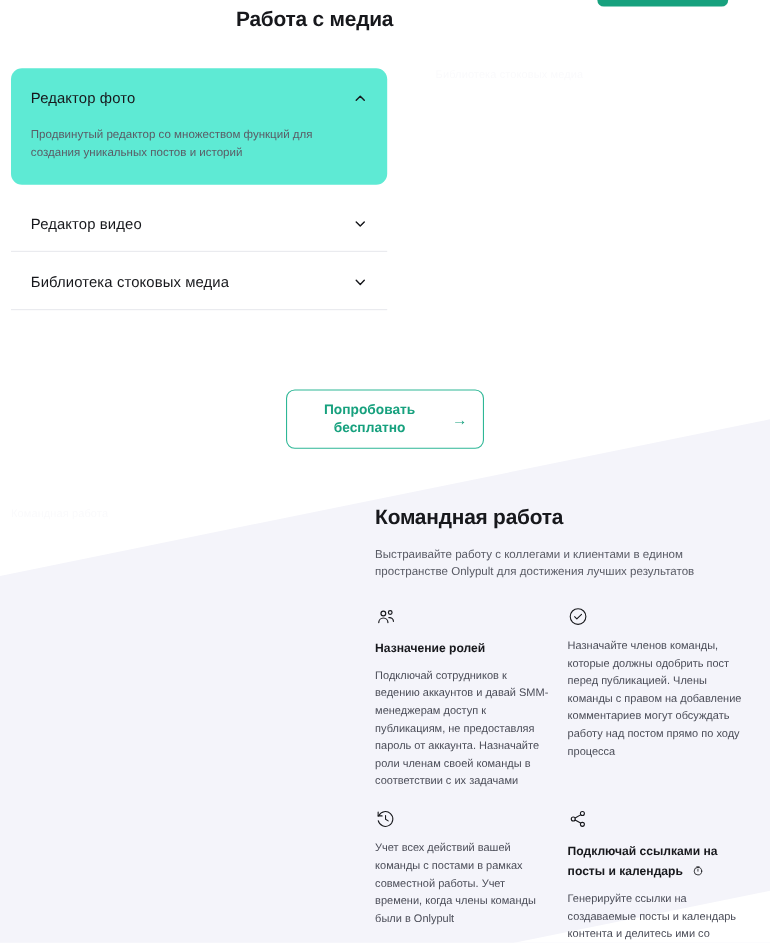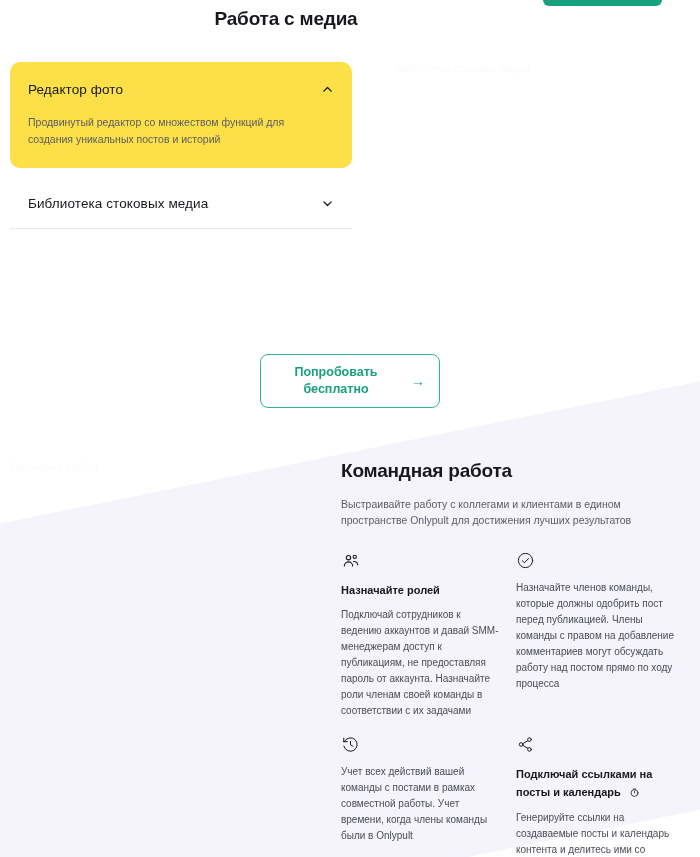--- a/index.html
+++ b/index.html
@@ -84,21 +84,21 @@
     position: absolute;
     left: 10px;
     top: 62px;
     width: 342px;
   }
   .acc-item {
     position: relative;
     border-bottom: 1px solid #e8e9ee;
   }
   .acc-item.open {
-    background: #fde047;
+    background: #5eead4;
     border-radius: 10px;
     border-bottom: none;
     padding-bottom: 10px;
     margin-bottom: 8px;
   }
   .acc-head {
     display: flex;
     align-items: center;
     justify-content: space-between;
     padding: 16px 18px 14px 18px;
@@ -239,20 +239,30 @@
         <span class="acc-title">Редактор фото</span>
         <span class="chev">
           <svg viewBox="0 0 16 16" width="13" height="13" fill="none" stroke="#17181c" stroke-width="1.6" stroke-linecap="round" stroke-linejoin="round">
             <path d="M3.5 10 L8 5.5 L12.5 10"></path>
           </svg>
         </span>
       </div>
       <div class="acc-body">Продвинутый редактор со множеством функций для создания уникальных постов и историй</div>
     </div>
 
+    <div class="acc-item">
+      <div class="acc-head">
+        <span class="acc-title">Редактор видео</span>
+        <span class="chev">
+          <svg viewBox="0 0 16 16" width="13" height="13" fill="none" stroke="#17181c" stroke-width="1.6" stroke-linecap="round" stroke-linejoin="round">
+            <path d="M3.5 6 L8 10.5 L12.5 6"></path>
+          </svg>
+        </span>
+      </div>
+    </div>
 
 
     <div class="acc-item">
       <div class="acc-head">
         <span class="acc-title">Библиотека стоковых медиа</span>
         <span class="chev">
           <svg viewBox="0 0 16 16" width="13" height="13" fill="none" stroke="#17181c" stroke-width="1.6" stroke-linecap="round" stroke-linejoin="round">
             <path d="M3.5 6 L8 10.5 L12.5 6"></path>
           </svg>
         </span>
@@ -279,21 +289,21 @@
       <div class="feature">
         <div class="feature-icon">
           <svg viewBox="0 0 24 24" width="20" height="20" fill="none" stroke="#17181c" stroke-width="1.3" stroke-linecap="round" stroke-linejoin="round">
             <circle cx="9" cy="8" r="2.6"></circle>
             <path d="M4 18c0-2.8 2.2-5 5-5s5 2.2 5 5"></path>
             <circle cx="16.5" cy="7" r="2"></circle>
             <path d="M15 12.6c2.5-.5 5 1.3 5 4"></path>
           </svg>
         </div>
         <div class="feature-title-row">
-          <span class="feature-title">Назначайте ролей</span>
+          <span class="feature-title">Назначение ролей</span>
         </div>
         <div class="feature-text">Подключай сотрудников к ведению аккаунтов и давай SMM-менеджерам доступ к публикациям, не предоставляя пароль от аккаунта. Назначайте роли членам своей команды в соответствии с их задачами</div>
       </div>
 
       <div class="feature">
         <div class="feature-icon">
           <svg viewBox="0 0 24 24" width="19" height="19" fill="none" stroke="#17181c" stroke-width="1.25" stroke-linecap="round" stroke-linejoin="round">
             <circle cx="12" cy="12" r="9"></circle>
             <path d="M8 12.2l2.6 2.6L16 9.4"></path>
           </svg>

